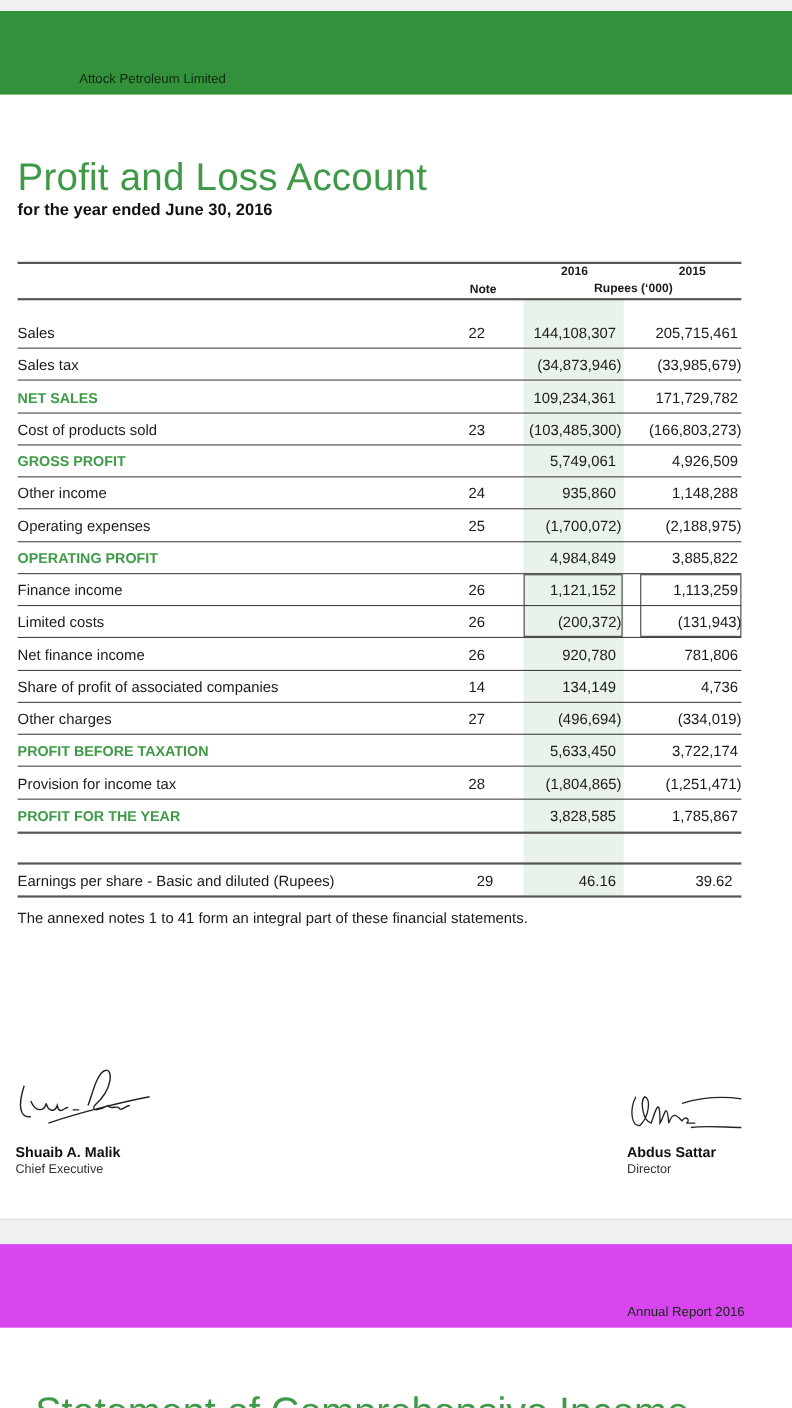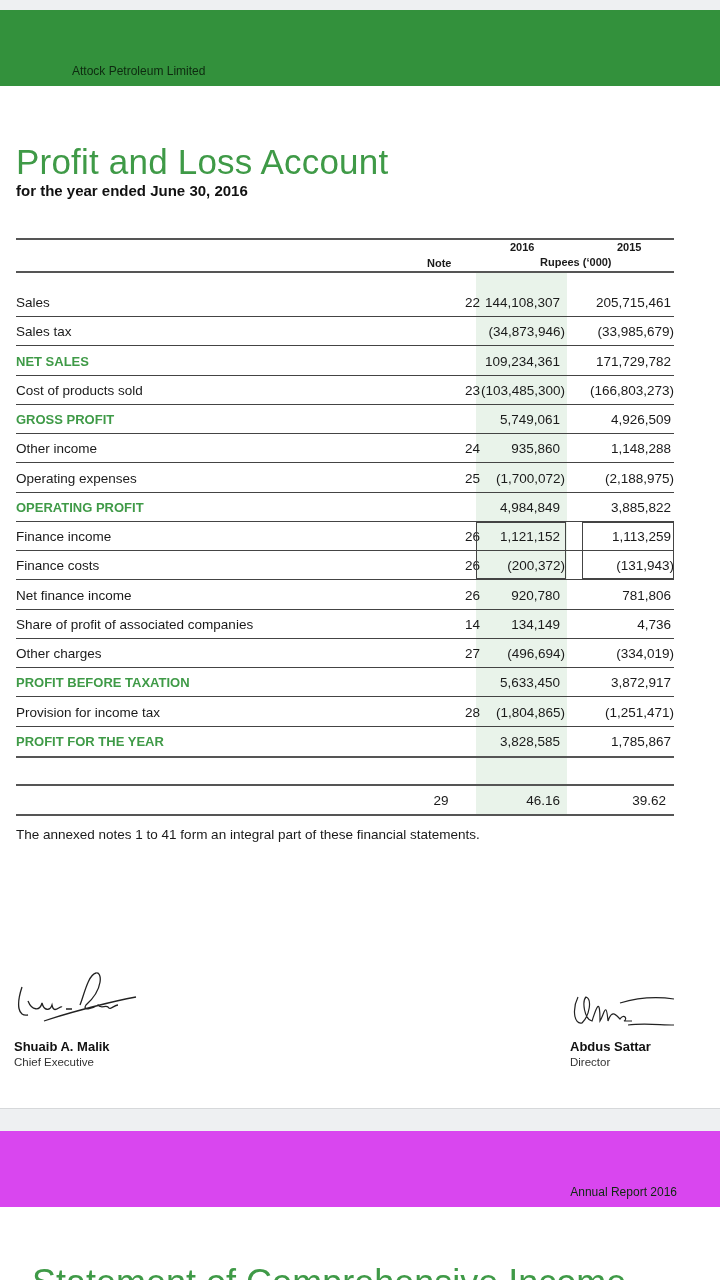--- a/index.html
+++ b/index.html
@@ -24,21 +24,21 @@
     .rule.thick { height: 2px; background: #555; }
 
     .hdr-2016 { position: absolute; left: 510px; top: 241px; font-size: 11px; font-weight: bold; }
     .hdr-2015 { position: absolute; left: 617px; top: 241px; font-size: 11px; font-weight: bold; }
     .hdr-note { position: absolute; left: 427px; top: 257px; font-size: 11px; font-weight: bold; }
     .hdr-rupees { position: absolute; left: 540px; top: 256px; font-size: 11px; font-weight: bold; }
 
     .row { position: absolute; left: 16px; width: 658px; height: 29px; }
     .row .lbl { position: absolute; left: 0; top: 7px; font-size: 13.5px; }
     .row .lbl.green { color: #3f9a47; font-weight: bold; font-size: 13px; }
-    .row .note { position: absolute; left: 410px; width: 30px; top: 7px; text-align: right; font-size: 13.5px; margin-left: 24px; }
+    .row .note { position: absolute; left: 410px; width: 30px; top: 7px; text-align: left; font-size: 13.5px; }
     .row .v16 { position: absolute; right: 114px; top: 7px; font-size: 13.5px; text-align: right; }
     .row .v15 { position: absolute; right: 3px; top: 7px; font-size: 13.5px; text-align: right; margin-left: 31px; }
     .row .v16.close, .row .v15.close { right: 109px; }
     .row .v15.close { right: 0; }
     .row .bline { position: absolute; left: 0; bottom: 0; width: 658px; height: 1.5px; background: #444; }
 
     .boxA { position: absolute; left: 476px; top: 522px; width: 90px; height: 57px; border: 1.5px solid #444; box-sizing: border-box; }
     .boxB { position: absolute; left: 582px; top: 522px; width: 92px; height: 57px; border: 1.5px solid #444; box-sizing: border-box; }
 
     .eps-row { position: absolute; left: 16px; top: 785px; width: 658px; height: 30px; }
@@ -141,21 +141,21 @@
       <span class="bline"></span>
     </div>
     <div class="row" style="top: 522px;">
       <span class="lbl">Finance income</span>
       <span class="note">26</span>
       <span class="v16">1,121,152</span>
       <span class="v15">1,113,259</span>
       <span class="bline"></span>
     </div>
     <div class="row" style="top: 551px;">
-      <span class="lbl">Finance costs</span>
+      <span class="lbl">Limited costs</span>
       <span class="note">26</span>
       <span class="v16 close">(200,372)</span>
       <span class="v15 close">(131,943)</span>
       <span class="bline"></span>
     </div>
     <div class="row" style="top: 581px;">
       <span class="lbl">Net finance income</span>
       <span class="note">26</span>
       <span class="v16">920,780</span>
       <span class="v15">781,806</span>
@@ -172,21 +172,21 @@
       <span class="lbl">Other charges</span>
       <span class="note">27</span>
       <span class="v16 close">(496,694)</span>
       <span class="v15 close">(334,019)</span>
       <span class="bline"></span>
     </div>
     <div class="row" style="top: 668px;">
       <span class="lbl green">PROFIT BEFORE TAXATION</span>
       <span class="note"></span>
       <span class="v16">5,633,450</span>
-      <span class="v15">3,872,917</span>
+      <span class="v15">3,722,174</span>
       <span class="bline"></span>
     </div>
     <div class="row" style="top: 698px;">
       <span class="lbl">Provision for income tax</span>
       <span class="note">28</span>
       <span class="v16 close">(1,804,865)</span>
       <span class="v15 close">(1,251,471)</span>
       <span class="bline"></span>
     </div>
     <div class="row" style="top: 727px;">
@@ -196,20 +196,21 @@
       <span class="v15">1,785,867</span>
     </div>
     <div class="rule thick" style="top: 756px;"></div>
   </div>
 
 <div class="boxA"></div>
 <div class="boxB"></div>
 
 <div class="rule thick" style="top:784px;"></div>
 <div class="eps-row">
+  <span class="lbl">Earnings per share - Basic and diluted (Rupees)</span>
   <span class="note">29</span>
   <span class="v16">46.16</span>
   <span class="v15">39.62</span>
 </div>
 <div class="rule thick" style="top:814px;"></div>
 
 <div class="footnote">The annexed notes 1 to 41 form an integral part of these financial statements.</div>
 
 <div class="sig-left">
   <svg width="130" height="70" viewBox="0 0 130 70">

